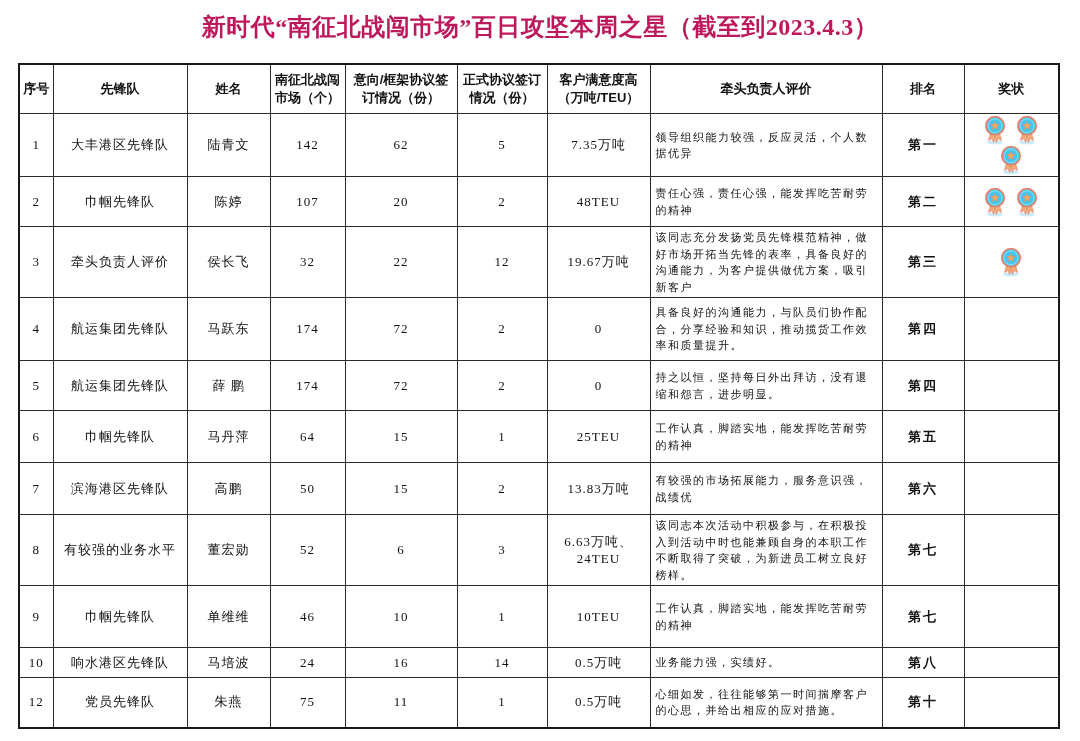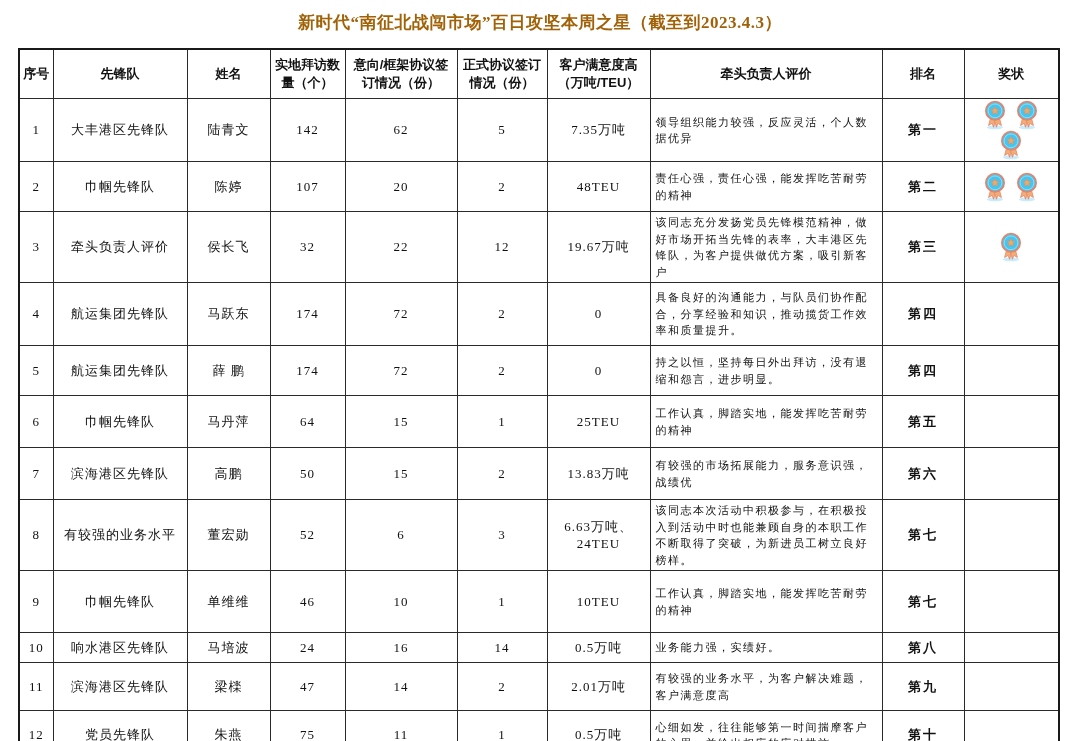--- a/index.html
+++ b/index.html
@@ -3,26 +3,26 @@
 <meta charset="utf-8">
 <style>
   html,body{
     margin:0; padding:0;
     width:1080px; height:741px;
     background:#ffffff;
     overflow:hidden;
   }
   .page{ position:relative; width:1080px; height:741px; }
   .title{
-    margin:11px 0 14px 0;
+    margin:11px 0 20px 0;
     text-align:center;
     font-family:"Liberation Serif","DejaVu Serif",serif;
     font-weight:bold;
-    font-size:17px;
-    color:#a16207;
+    font-size:24px;
+    color:#be185d;
     letter-spacing:0.5px;
   }
   table.report{
     table-layout:fixed;
     border-collapse:collapse;
     width:1040px;
     margin-left:18px;
     border:2px solid #1a1a1a;
   }
   th,td{
@@ -77,21 +77,21 @@
         <col class="c6">
         <col class="c7">
         <col class="c8">
         <col class="c9">
     </colgroup>
     <thead>
       <tr>
           <th>序号</th>
           <th>先锋队</th>
           <th>姓名</th>
-          <th>实地拜访数量（个）</th>
+          <th>南征北战闯市场（个）</th>
           <th>意向/框架协议签订情况（份）</th>
           <th>正式协议签订情况（份）</th>
           <th>客户满意度高（万吨/TEU）</th>
           <th>牵头负责人评价</th>
           <th>排名</th>
           <th>奖状</th>
         </tr>
     </thead>
     <tbody>
         <tr style="height: 52px;">
@@ -154,21 +154,21 @@
             </svg></td>
         </tr>
         <tr style="height: 63px;">
           <td>3</td>
           <td>牵头负责人评价</td>
           <td>侯长飞</td>
           <td>32</td>
           <td>22</td>
           <td>12</td>
           <td>19.67万吨</td>
-          <td class="eval">该同志充分发扬党员先锋模范精神，做好市场开拓当先锋的表率，大丰港区先锋队，为客户提供做优方案，吸引新客户</td>
+          <td class="eval">该同志充分发扬党员先锋模范精神，做好市场开拓当先锋的表率，具备良好的沟通能力，为客户提供做优方案，吸引新客户</td>
           <td class="rank">第三</td>
           <td class="awards"><svg width="26" height="30" viewBox="0 0 26 30">
               <ellipse cx="13" cy="27.3" rx="8.2" ry="2" fill="#c8ecfb"></ellipse>
               <path d="M9.2 15.5 L6.6 25.5 L10.2 23.3 L11.6 27.3 L14.2 17.5 Z" fill="#f5ad72" stroke="#e5846b" stroke-width="0.8"></path>
               <path d="M16.8 15.5 L19.4 25.5 L15.8 23.3 L14.4 27.3 L11.8 17.5 Z" fill="#f5ad72" stroke="#e5846b" stroke-width="0.8"></path>
               <circle cx="13" cy="10.8" r="9.1" fill="#3fc8f3" stroke="#e5846b" stroke-width="1.8"></circle>
               <circle cx="13" cy="10.8" r="6.9" fill="none" stroke="#8fdefb" stroke-width="1"></circle>
               <polygon points="13,6.3 14.12,9.26 17.28,9.41 14.81,11.39 15.65,14.44 13,12.7 10.35,14.44 11.19,11.39 8.72,9.41 11.88,9.26" fill="#f3aa5f" stroke="#e5846b" stroke-width="0.5"></polygon>
             </svg></td>
         </tr>
@@ -249,32 +249,20 @@
           <td>响水港区先锋队</td>
           <td>马培波</td>
           <td>24</td>
           <td>16</td>
           <td>14</td>
           <td>0.5万吨</td>
           <td class="eval">业务能力强，实绩好。</td>
           <td class="rank">第八</td>
           <td class="awards"></td>
         </tr>
-        <tr style="height: 48px;">
-          <td>11</td>
-          <td>滨海港区先锋队</td>
-          <td>梁檪</td>
-          <td>47</td>
-          <td>14</td>
-          <td>2</td>
-          <td>2.01万吨</td>
-          <td class="eval">有较强的业务水平，为客户解决难题，客户满意度高</td>
-          <td class="rank">第九</td>
-          <td class="awards"></td>
-        </tr>
         <tr style="height: 50px;">
           <td>12</td>
           <td>党员先锋队</td>
           <td>朱燕</td>
           <td>75</td>
           <td>11</td>
           <td>1</td>
           <td>0.5万吨</td>
           <td class="eval">心细如发，往往能够第一时间揣摩客户的心思，并给出相应的应对措施。</td>
           <td class="rank">第十</td>

